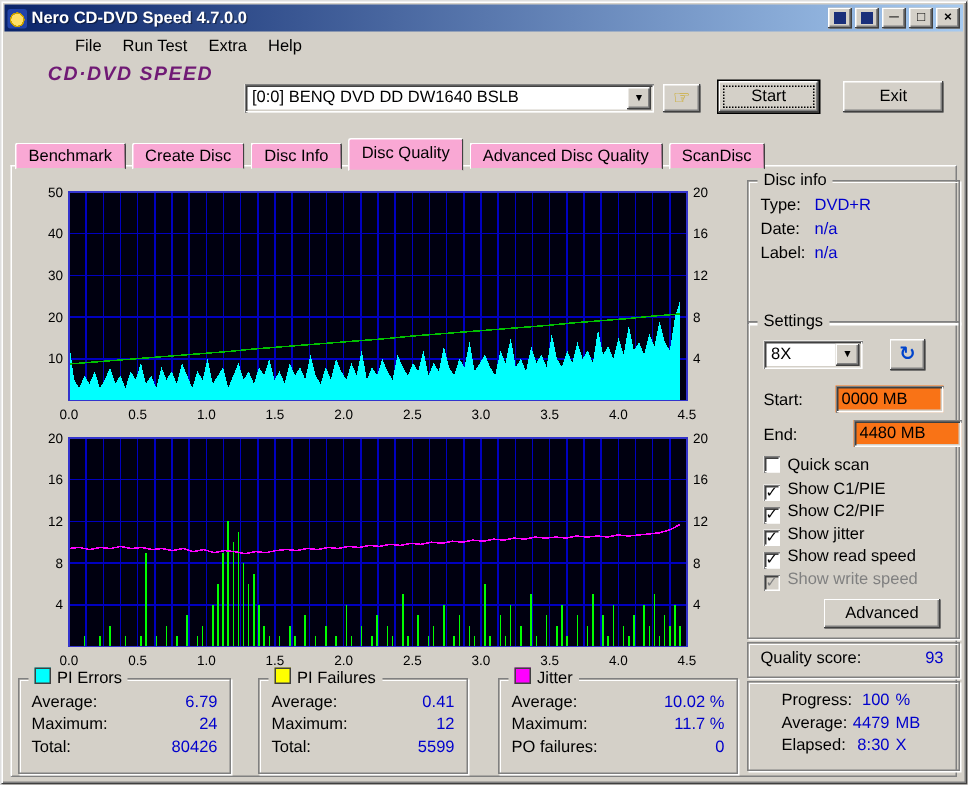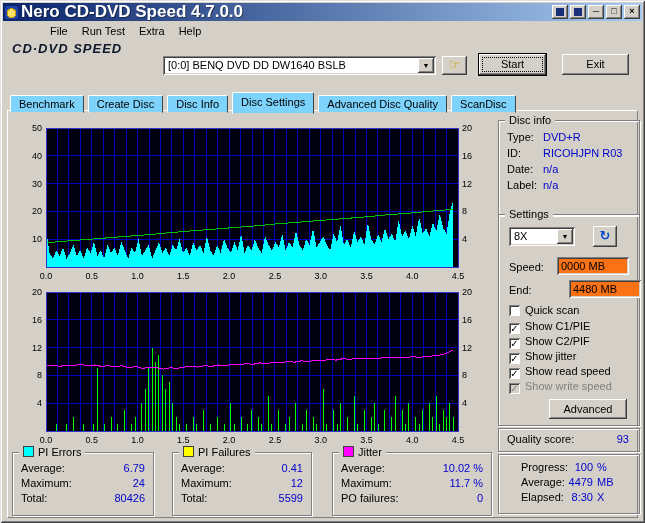--- a/index.html
+++ b/index.html
@@ -4,47 +4,47 @@
 <style>
   html,body{margin:0;padding:0;}
   body{font-family:"Liberation Sans","DejaVu Sans",sans-serif;font-size:11px;color:#000;}
   .win{position:relative;width:645px;height:523px;background:#d4d0c8;overflow:hidden;
        box-shadow:inset 1px 1px 0 #dfdfdf, inset -1px -1px 0 #404040, inset 2px 2px 0 #fff, inset -2px -2px 0 #808080;}
   
   .titlebar{position:absolute;left:3px;top:3px;right:3px;height:18px;
             background:linear-gradient(90deg,#0a246a,#a6caf0);color:#fff;display:flex;align-items:center;}
   .appicon{width:13px;height:13px;margin:0 3px 0 2px;border-radius:2px;
            background:radial-gradient(circle at 50% 55%, #ffe066 0 40%, #c8a000 41% 50%, #2244aa 51% 100%);}
-  .title{font-weight:bold;font-size:17px;white-space:nowrap;text-shadow:1px 1px 0 rgba(0,0,0,.4);flex:1;}
+  .title{font-weight:bold;font-size:11px;white-space:nowrap;text-shadow:1px 1px 0 rgba(0,0,0,.4);flex:1;}
   .tbtn{width:16px;height:14px;margin-right:2px;background:#d4d0c8;color:#000;text-align:center;line-height:13px;
         font-size:9px;font-weight:bold;box-shadow:inset -1px -1px #404040, inset 1px 1px #fff, inset -2px -2px #808080;cursor:default;}
   .tbtn .sq{display:inline-block;width:8px;height:8px;background:#1a2f7a;margin-top:3px;}
   
   .menubar{position:absolute;left:3px;top:22px;right:3px;height:18px;display:flex;align-items:center;padding-left:40px;}
   .menuitem{padding:2px 7px;cursor:default;}
   
   .logo{position:absolute;left:12px;top:40px;width:150px;line-height:1;}
   .logo-nero{font-family:"Liberation Serif","DejaVu Serif",serif;font-style:italic;font-weight:bold;
              font-size:28px;color:#e30613;letter-spacing:1px;}
-  .logo-sub{font-weight:bold;font-style:italic;font-size:13px;color:#0f172a;letter-spacing:1px;margin-top:2px;}
+  .logo-sub{font-weight:bold;font-style:italic;font-size:13px;color:#701a75;letter-spacing:1px;margin-top:2px;text-align:center;}
   .combo{position:absolute;background:#fff;box-shadow:inset 1px 1px 0 #808080, inset -1px -1px 0 #fff, inset 2px 2px 0 #404040, inset -2px -2px 0 #d4d0c8;}
   .combo .ctext{position:absolute;left:5px;top:3px;right:20px;white-space:nowrap;overflow:hidden;}
   .combo .arrowbtn{position:absolute;right:2px;top:2px;bottom:2px;width:16px;background:#d4d0c8;text-align:center;
         font-size:7px;line-height:15px;box-shadow:inset -1px -1px #404040, inset 1px 1px #fff, inset -2px -2px #808080;}
   .drivecombo{left:163px;top:56px;width:273px;height:19px;}
   .btn{position:absolute;background:#d4d0c8;text-align:center;cursor:default;
        box-shadow:inset -1px -1px #404040, inset 1px 1px #fff, inset -2px -2px #808080;}
   .btn.default{outline:1px solid #000;}
   .btn.default::after{content:"";position:absolute;left:3px;right:3px;top:3px;bottom:3px;border:1px dotted #000;}
   .handbtn{left:442px;top:56px;width:25px;height:19px;line-height:18px;font-size:13px;color:#c8a000;font-weight:bold;}
   .startbtn{left:479px;top:54px;width:67px;height:21px;line-height:21px;}
   .exitbtn{left:562px;top:54px;width:67px;height:21px;line-height:21px;}
   
   .tabs{position:absolute;left:10px;top:92px;height:19px;z-index:3;white-space:nowrap;}
-  .tab{display:inline-block;vertical-align:bottom;height:15px;padding:1px 8px 0 8px;margin-right:1px;background:#7dd3fc;
+  .tab{display:inline-block;vertical-align:bottom;height:15px;padding:1px 8px 0 8px;margin-right:1px;background:#f9a8d4;
        border:1px solid;border-color:#fff #404040 #d4d0c8 #fff;border-radius:2px 2px 0 0;line-height:14px;}
   .tab.active{height:18px;padding-top:2px;font-weight:normal;position:relative;top:0px;z-index:4;
               border-bottom:1px solid #d4d0c8;margin-bottom:-1px;}
   .tabpane{position:absolute;left:7px;top:110px;width:629px;height:406px;z-index:1;
            border:1px solid;border-color:#fff #808080 #808080 #fff;}
   
   .chartsvg{position:absolute;z-index:2;}
   
   .groupbox{position:absolute;border:1px solid #808080;box-shadow:inset 1px 1px 0 #fff, 1px 1px 0 #fff;z-index:2;}
   .gtitle{position:absolute;top:-8px;left:6px;background:#d4d0c8;padding:0 4px;white-space:nowrap;line-height:14px;}
@@ -107,21 +107,21 @@
   </div>
 
   <div class="btn handbtn"><span>☞</span></div>
   <div class="btn default startbtn">Start</div>
   <div class="btn exitbtn">Exit</div>
 
   <div class="tabs">
     <div class="tab">Benchmark</div>
     <div class="tab">Create Disc</div>
     <div class="tab">Disc Info</div>
-    <div class="tab active">Disc Settings</div>
+    <div class="tab active">Disc Quality</div>
     <div class="tab">Advanced Disc Quality</div>
     <div class="tab">ScanDisc</div>
   </div>
   <div class="tabpane"></div>
 
   <svg class="chartsvg" style="left:14px;top:120px" width="470" height="162" shape-rendering="crispEdges">
       <rect x="32" y="8" width="412" height="139" fill="#000010"></rect>
       <line x1="43.44444444444444" y1="8" x2="43.44444444444444" y2="147" stroke="#0000c0" stroke-width="1"></line>
       <line x1="54.888888888888886" y1="8" x2="54.888888888888886" y2="147" stroke="#0000c0" stroke-width="1"></line>
       <line x1="66.33333333333333" y1="8" x2="66.33333333333333" y2="147" stroke="#0000c0" stroke-width="1"></line>
@@ -376,43 +376,39 @@
       </div>
   </div>
 
   <div class="groupbox" style="left:498px;top:120px;width:140px;height:86px;padding-top:8px">
     <span class="gtitle">Disc info</span>
     <div class="irow">
         <span class="ilabel">Type:</span>
         <span class="ival">DVD+R</span>
       </div>
     <div class="irow">
-        <span class="ilabel">ID:</span>
-        <span class="ival">RICOHJPN R03</span>
-      </div>
-    <div class="irow">
         <span class="ilabel">Date:</span>
         <span class="ival">n/a</span>
       </div>
     <div class="irow">
         <span class="ilabel">Label:</span>
         <span class="ival">n/a</span>
       </div>
   </div>
 
   <div class="groupbox" style="left:498px;top:214px;width:140px;height:210px">
     <span class="gtitle">Settings</span>
 
     <div class="combo" style="left:10px;top:12px;width:66px;height:19px">
       <span class="ctext">8X</span>
       <span class="arrowbtn">▼</span>
     </div>
     <div class="btn refreshbtn" style="left:94px;top:11px;width:24px;height:21px"><span>↻</span></div>
 
-    <span style="position:absolute;left:10px;top:46px">Speed:</span>
+    <span style="position:absolute;left:10px;top:46px">Start:</span>
     <input class="edit" style="left: 58px; top: 42px; width: 64px; height: 14px;" readonly="" value="0000 MB">
 
     <span style="position:absolute;left:10px;top:69px">End:</span>
     <input class="edit" style="left: 70px; top: 65px; width: 64px; height: 14px;" readonly="" value="4480 MB">
 
     <div class="chk" style="left:10px;top:89px">
       <span class="box"><span class="mark"></span></span><span class="lbl">Quick scan</span>
     </div>
     <div class="chk checked" style="left:10px;top:105px">
       <span class="box"><span class="mark">✓</span></span><span class="lbl">Show C1/PIE</span>

